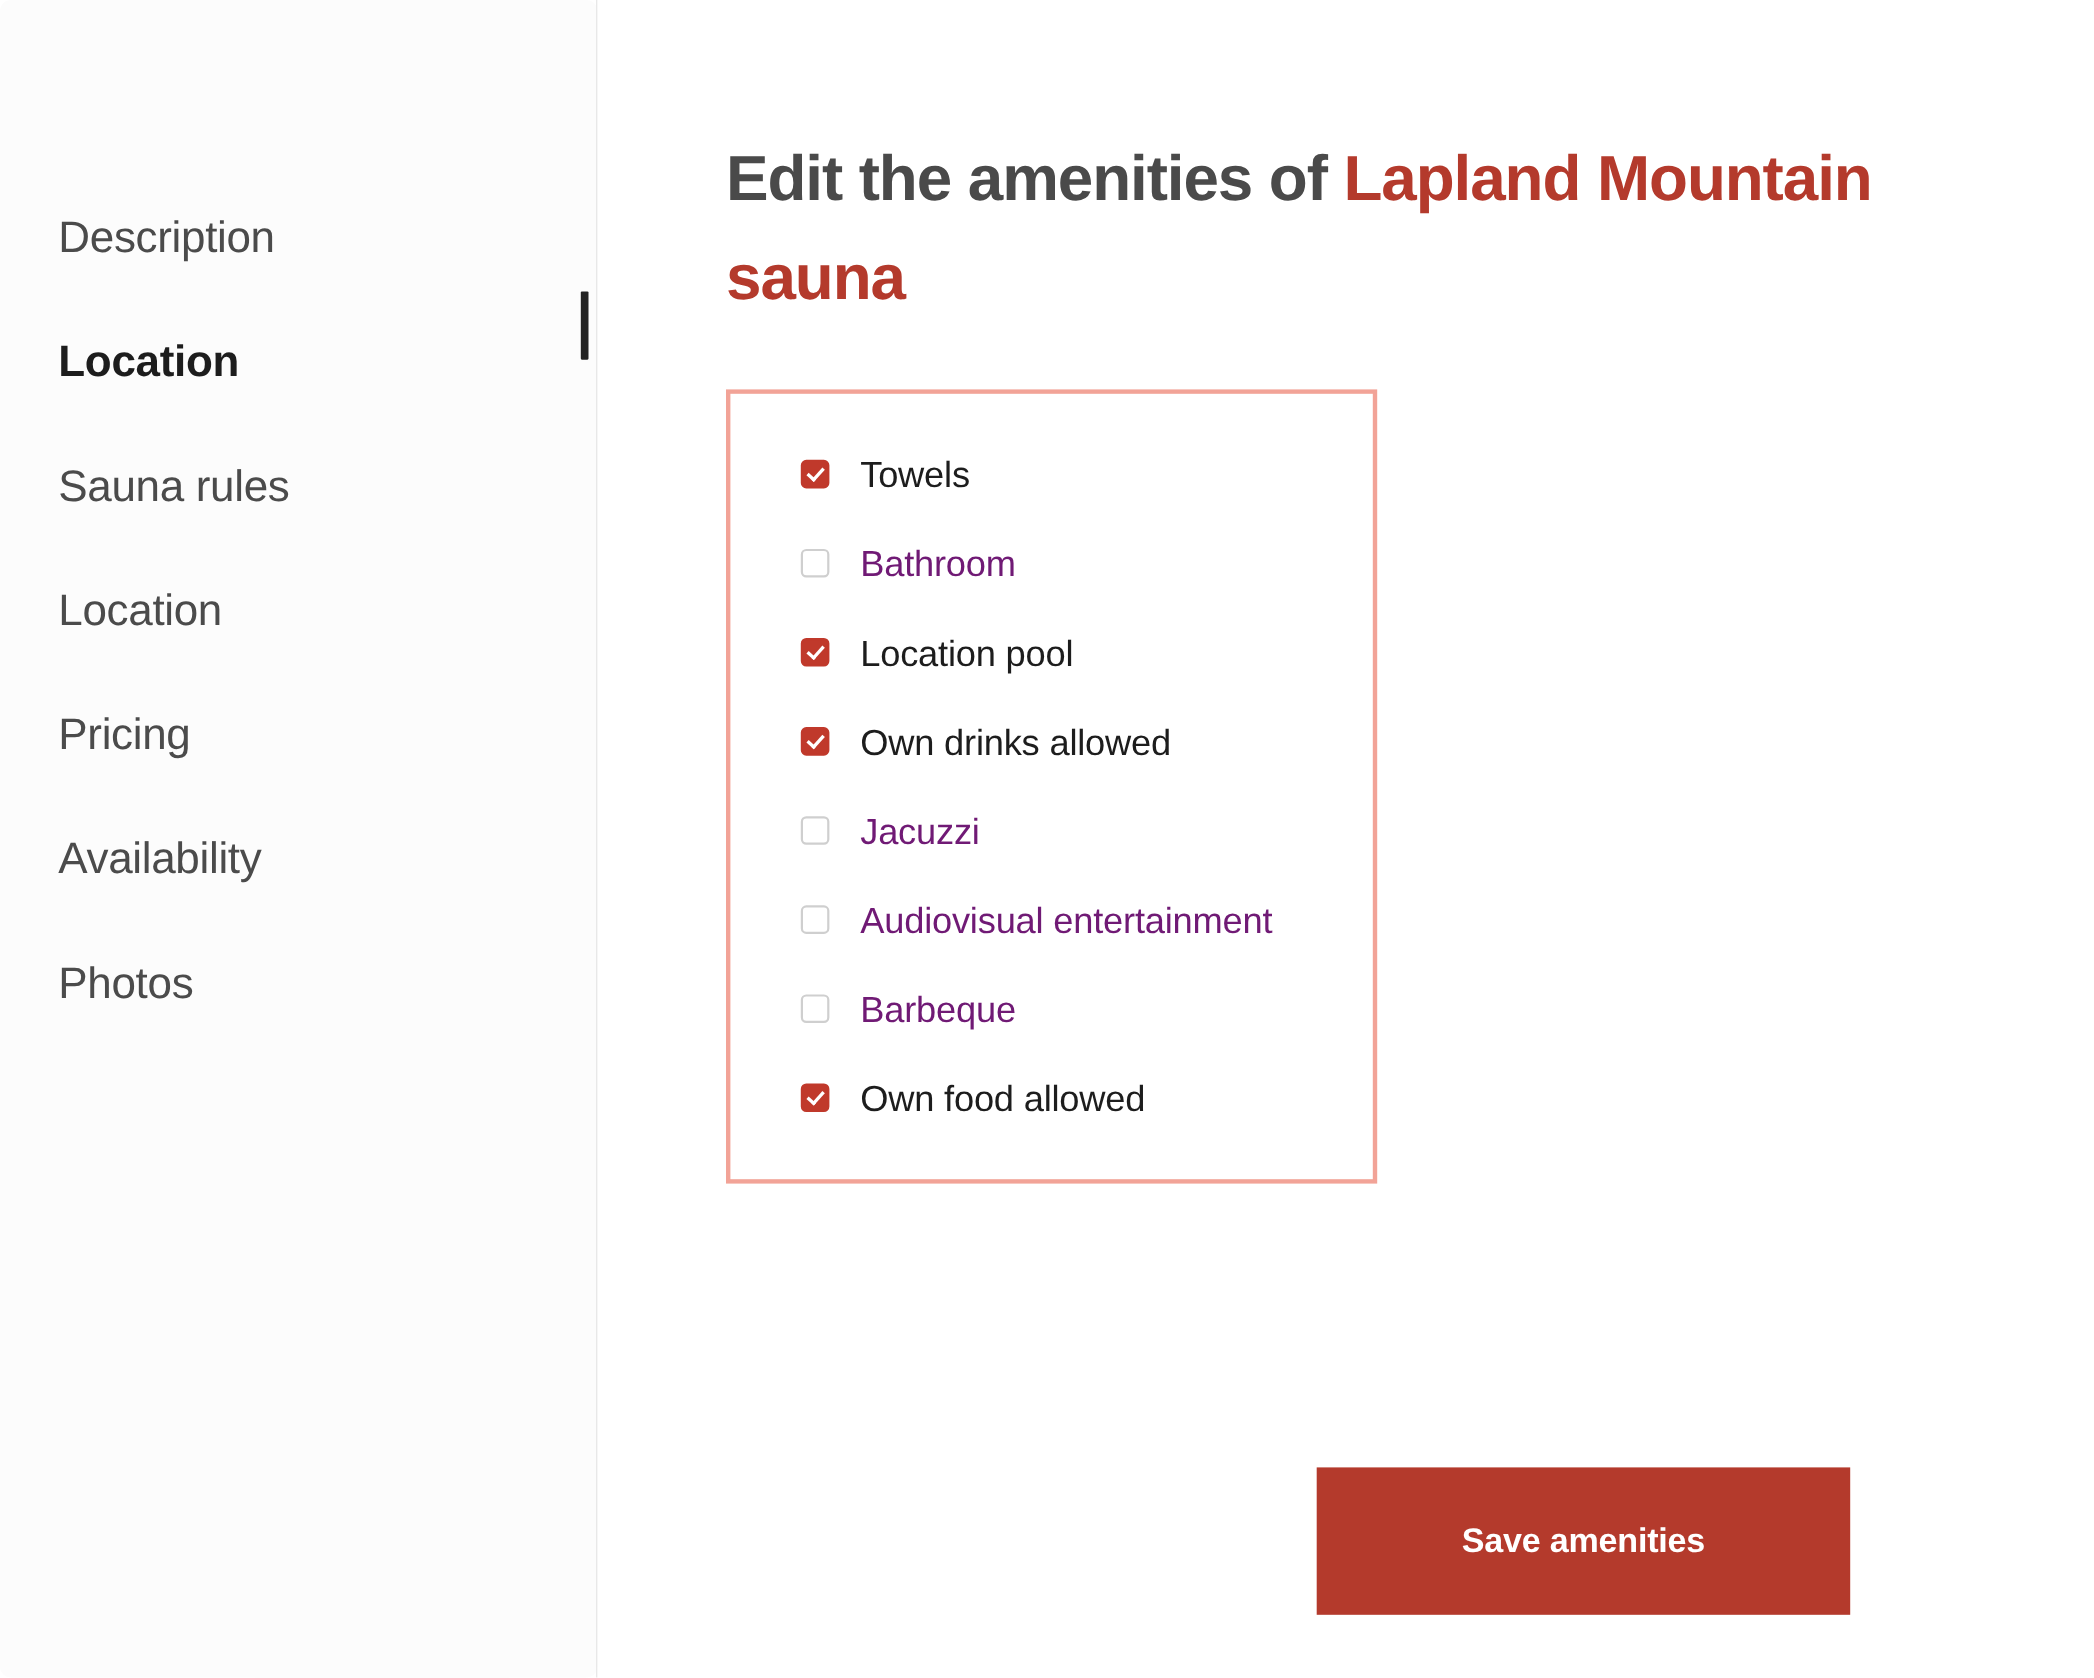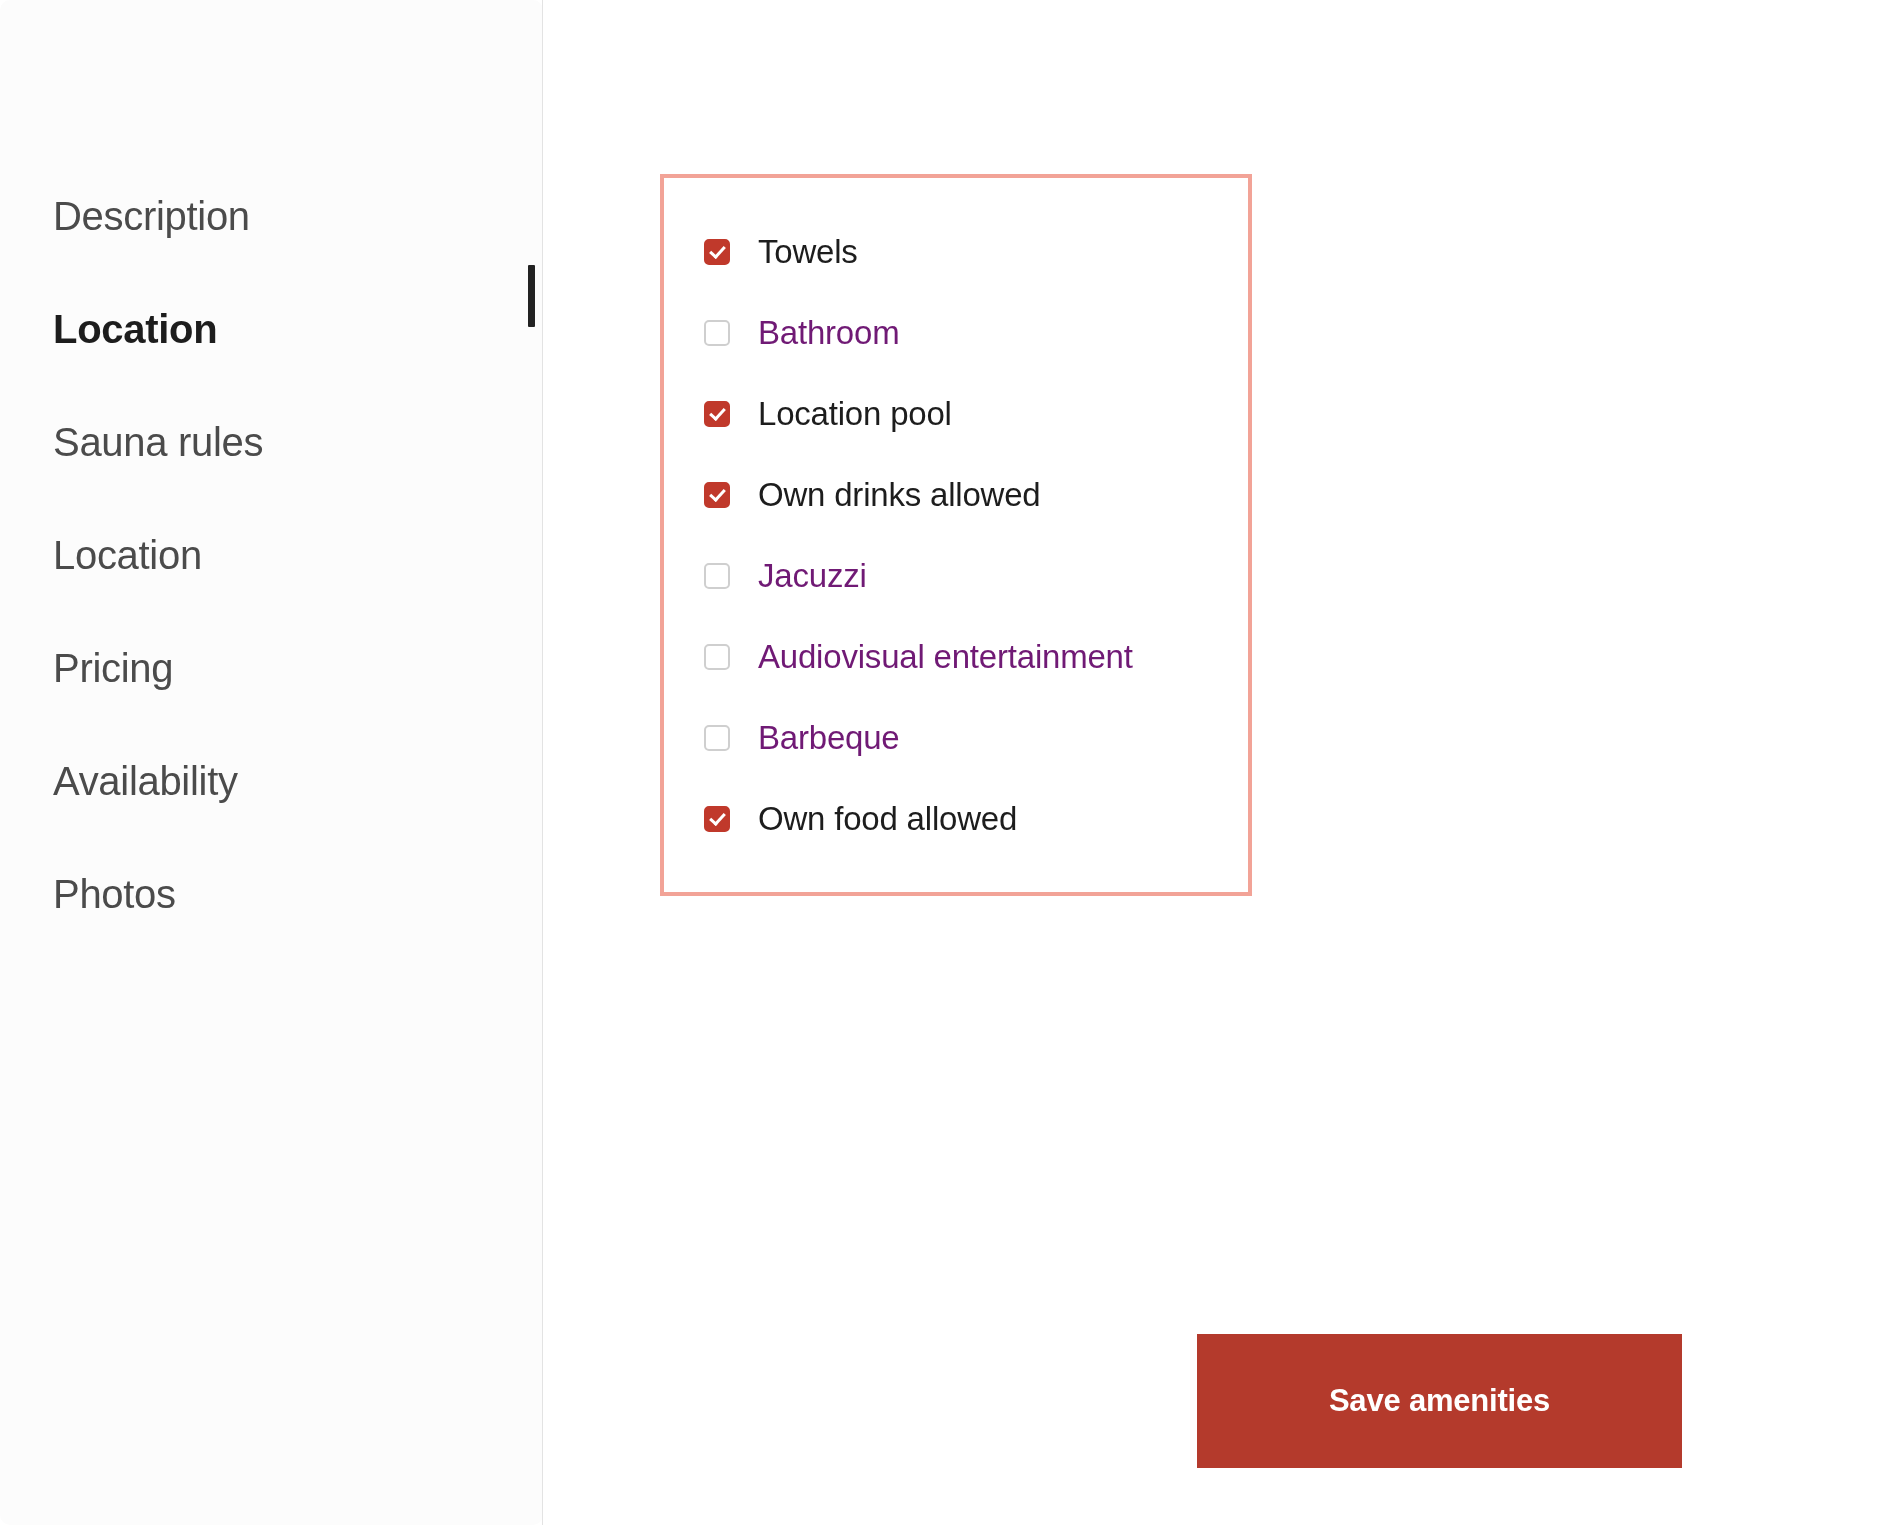--- a/index.html
+++ b/index.html
@@ -92,21 +92,21 @@
     width: 592px;
     box-sizing: border-box;
     border: 4px solid #f2a397;
     background: #ffffff;
     padding: 33px 0 33px 0;
   }
   .amenity-row {
     display: flex;
     align-items: center;
     height: 81px;
-    padding-left: 40px;
+    padding-left: 64px;
     cursor: pointer;
     user-select: none;
   }
   .cbox {
     width: 26px;
     height: 26px;
     box-sizing: border-box;
     border-radius: 5px;
     flex: 0 0 26px;
     margin-right: 28px;
@@ -183,20 +183,23 @@
     <div class="nav-item">
       <span>Availability</span>
     </div>
     <div class="nav-item">
       <span>Photos</span>
     </div>
     <div class="nav-marker"></div>
   </nav>
 
   <main class="content">
+    <h1 class="title">
+      <span>Edit the amenities of </span><span class="highlight">Lapland Mountain sauna</span>
+    </h1>
 
     <div class="amenities-box">
       <div class="amenity-row">
         <span class="cbox checked"></span>
         <span class="amenity-label on">Towels</span>
       </div>
       <div class="amenity-row">
         <span class="cbox unchecked"></span>
         <span class="amenity-label off">Bathroom</span>
       </div>

